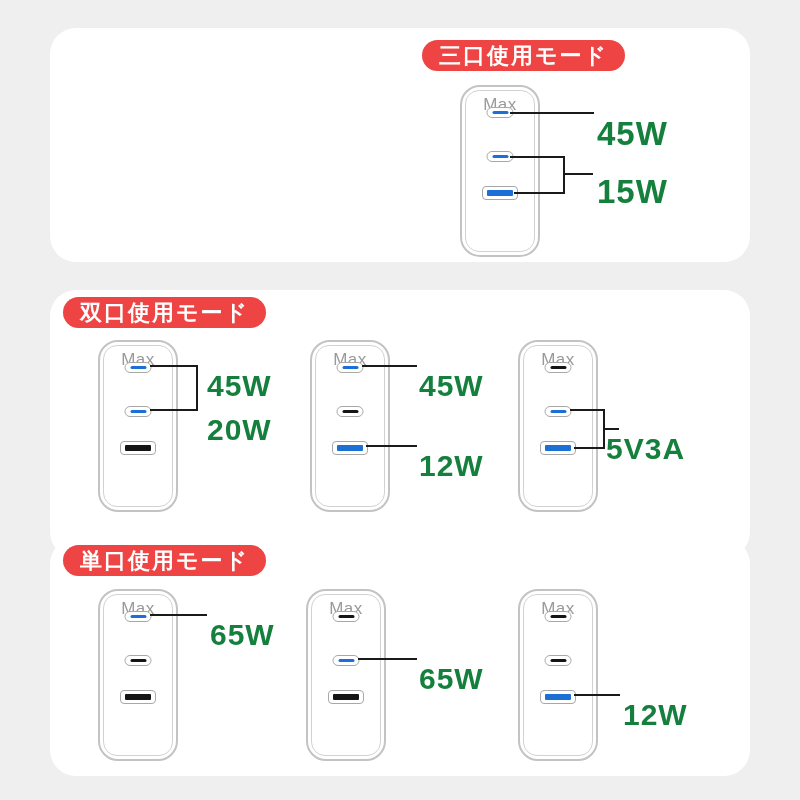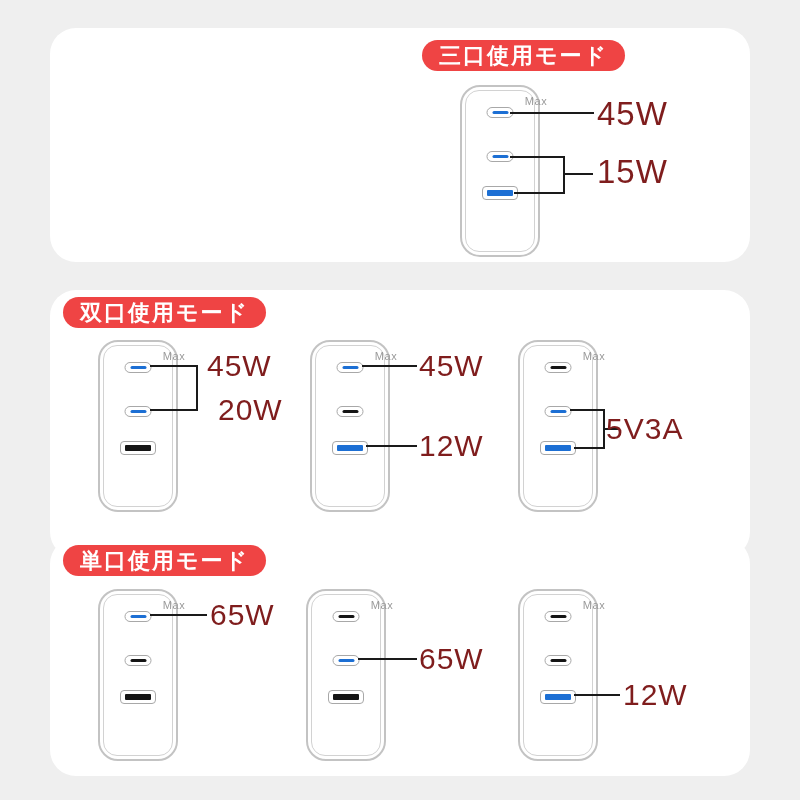--- a/index.html
+++ b/index.html
@@ -16,37 +16,37 @@
          font-size:22px;letter-spacing:2px;border-radius:17px;display:flex;
          align-items:center;justify-content:center;padding:0 17px;box-sizing:border-box;}
   .badge-top{left:372px;top:12px;}
   .badge-left{left:13px;top:7px;}
 
   .charger{position:absolute;width:80px;height:172px;background:#ffffff;
            border:2px solid #c3c3c3;border-radius:20px;box-sizing:border-box;}
   .charger .inner{position:absolute;left:3px;top:3px;right:3px;bottom:3px;
                   border:1.5px solid #d2d2d2;border-radius:14px;}
   .charger .max{position:absolute;top:8px;left:0;width:100%;text-align:center;
-                font-size:11px;color:#9a9a9a;letter-spacing:0.5px;padding-left:36px;}
+                font-size:17px;color:#9a9a9a;letter-spacing:0.5px;}
   .port{position:absolute;left:50%;transform:translateX(-50%);
         display:flex;align-items:center;justify-content:center;
         border:1.5px solid #a8a8a8;background:#fff;box-sizing:border-box;}
   .port-c{width:27px;height:11px;border-radius:6px;}
   .port-c .bar{width:16px;height:3px;border-radius:2px;}
   .port-a{width:36px;height:14px;border-radius:4px;}
   .port-a .bar{width:26px;height:6px;border-radius:1px;}
   .pc1{top:20px;} .pc2{top:64px;} .pa{top:99px;}
   .port.active .bar{background:#1c6fd4;}
   .port.inactive .bar{background:#151515;}
 
   .lh{position:absolute;height:1.5px;background:#1a1a1a;}
   .lv{position:absolute;width:1.5px;background:#1a1a1a;}
 
-  .watt{position:absolute;color:#7f1d1d;font-weight:normal;font-size:30px;
-        line-height:1;letter-spacing:1px;white-space:nowrap;}
+  .watt{position:absolute;color:#15803d;font-weight:bold;font-size:30px;
+        line-height:1;letter-spacing:1px;white-space:nowrap;margin-top:20px;}
   .watt-lg{font-size:33px;}
 </style>
 </head>
 <body>
 
 <div class="page">
 
   <section class="card card-top">
     <div class="title">
     </div>
@@ -88,21 +88,21 @@
           <div class="bar"></div>
         </div>
       <div class="port port-a pa inactive">
           <div class="bar"></div>
         </div>
     </div>
     <div class="lh" style="left:100px;top:75px;width:46px"></div>
     <div class="lh" style="left:100px;top:119px;width:46px"></div>
     <div class="lv" style="left:146px;top:75px;height:46px"></div>
     <div class="watt" style="left:157px;top:61px">45W</div>
-    <div class="watt" style="left:168px;top:105px">20W</div>
+    <div class="watt" style="left:157px;top:105px">20W</div>
 
     <div class="charger" style="left:260px;top:50px">
       <div class="inner"></div>
       <div class="max">Max</div>
       <div class="port port-c pc1 active">
           <div class="bar"></div>
         </div>
       <div class="port port-c pc2 inactive">
           <div class="bar"></div>
         </div>

